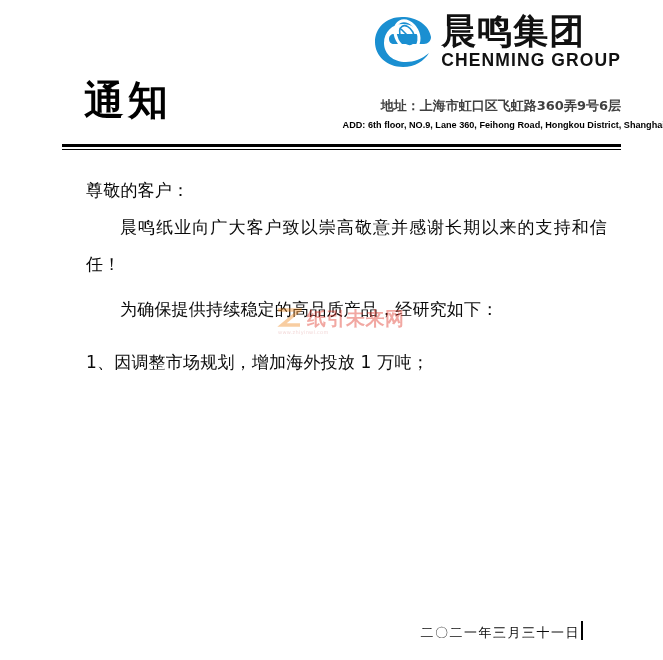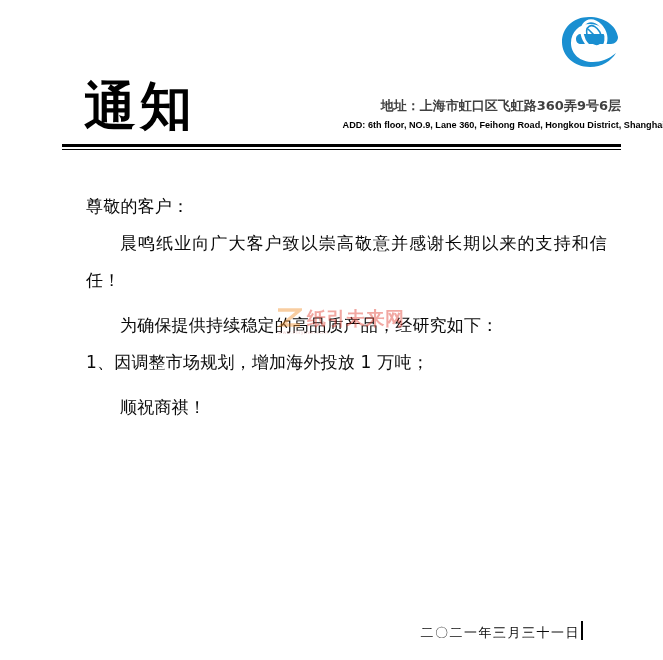--- a/index.html
+++ b/index.html
@@ -96,21 +96,21 @@
     margin-top: 4px;
     white-space: nowrap;
     transform: scaleX(0.96);
     transform-origin: right center;
   }
 
   .doc-title {
     position: absolute;
     left: 22px;
     top: 72px;
-    font-size: 52px;
+    font-size: 40px;
     font-weight: 700;
     letter-spacing: 4px;
     line-height: 1;
     color: #000;
   }
 
   .rule-group {
     position: absolute;
     left: 62px;
     right: 42px;
@@ -124,21 +124,21 @@
     height: 1px;
     background: #000;
     margin-top: 2px;
   }
 
   
   .body-copy {
     position: absolute;
     left: 86px;
     right: 56px;
-    top: 188px;
+    top: 172px;
     font-size: 17px;
     line-height: 37px;
     color: #0a0a0a;
     letter-spacing: 0.2px;
   }
 
   .para {
     margin: 0;
     text-align: justify;
     text-justify: inter-character;
@@ -147,21 +147,21 @@
     text-indent: 2em;
   }
   .para.salutation {
     text-indent: 0;
   }
   .para.gap-above {
     margin-top: 8px;
   }
   .para.list-item {
     text-indent: 0;
-    margin-top: 0;
+    margin-top: 16px;
   }
 
   
   .date-line {
     position: absolute;
     right: 80px;
     bottom: 18px;
     font-size: 13px;
     letter-spacing: 1.5px;
     color: #0a0a0a;
@@ -221,40 +221,43 @@
     <div class="brand-block">
       <div class="brand-lockup">
 
         <svg class="brand-mark" viewBox="0 0 62 60">
           <path d="M30 5 C14 5 3 16 3 30 C3 44 15 55 31 55 C43 55 52 49 57 41 C50 47 42 50 34 50 C21 50 12 42 12 31 C12 20 20 12 31 12 C39 12 45 16 47 22 L22 22 C19 22 17 24 17 27 C17 30 19 32 22 32 L52 32 C56 32 59 29 59 25 C57 13 45 5 30 5 Z" fill="#1a8fd1"></path>
           <ellipse cx="35" cy="23" rx="11" ry="15" transform="rotate(-28 35 23)" fill="none" stroke="#ffffff" stroke-width="3"></ellipse>
           <ellipse cx="35" cy="23" rx="6.5" ry="10" transform="rotate(-28 35 23)" fill="none" stroke="#1a8fd1" stroke-width="1.6"></ellipse>
           <path d="M29 17 L41 29" stroke="#1a8fd1" stroke-width="1.6" fill="none"></path>
         </svg>
 
+        <div class="brand-words">
+          <div class="brand-cn">晨鸣集团</div>
+          <div class="brand-en">CHENMING GROUP</div>
+        </div>
       </div>
 
       <div class="addr-cn">地址：上海市虹口区飞虹路360弄9号6层</div>
       <div class="addr-en">ADD: 6th floor, NO.9, Lane 360, Feihong Road, Hongkou District, Shanghai, China</div>
     </div>
 
     <div class="doc-title">通知</div>
   </div>
 
   <div class="rule-group">
     <div class="rule-thick"></div>
     <div class="rule-thin"></div>
   </div>
 
   <div class="body-copy">
     <p class="para salutation">尊敬的客户：</p>
     <p class="para indent">晨鸣纸业向广大客户致以崇高敬意并感谢长期以来的支持和信任！</p>
     <p class="para indent gap-above">为确保提供持续稳定的高品质产品，经研究如下：</p>
     <p class="para list-item">1、因调整市场规划，增加海外投放 1 万吨；</p>
-    <p class="para indent gap-above">顺祝商祺！</p>
   </div>
 
   <div class="watermark">
     <svg class="wm-mark" viewBox="0 0 26 22">
       <path d="M2 3 L24 3 L6 18 L24 18" fill="none" stroke="#f08a22" stroke-width="3.4" stroke-linejoin="miter"></path>
     </svg>
     <div class="wm-text">纸引未来网</div>
     <div class="wm-sub">www.zhiyinwl.com</div>
   </div>
 

